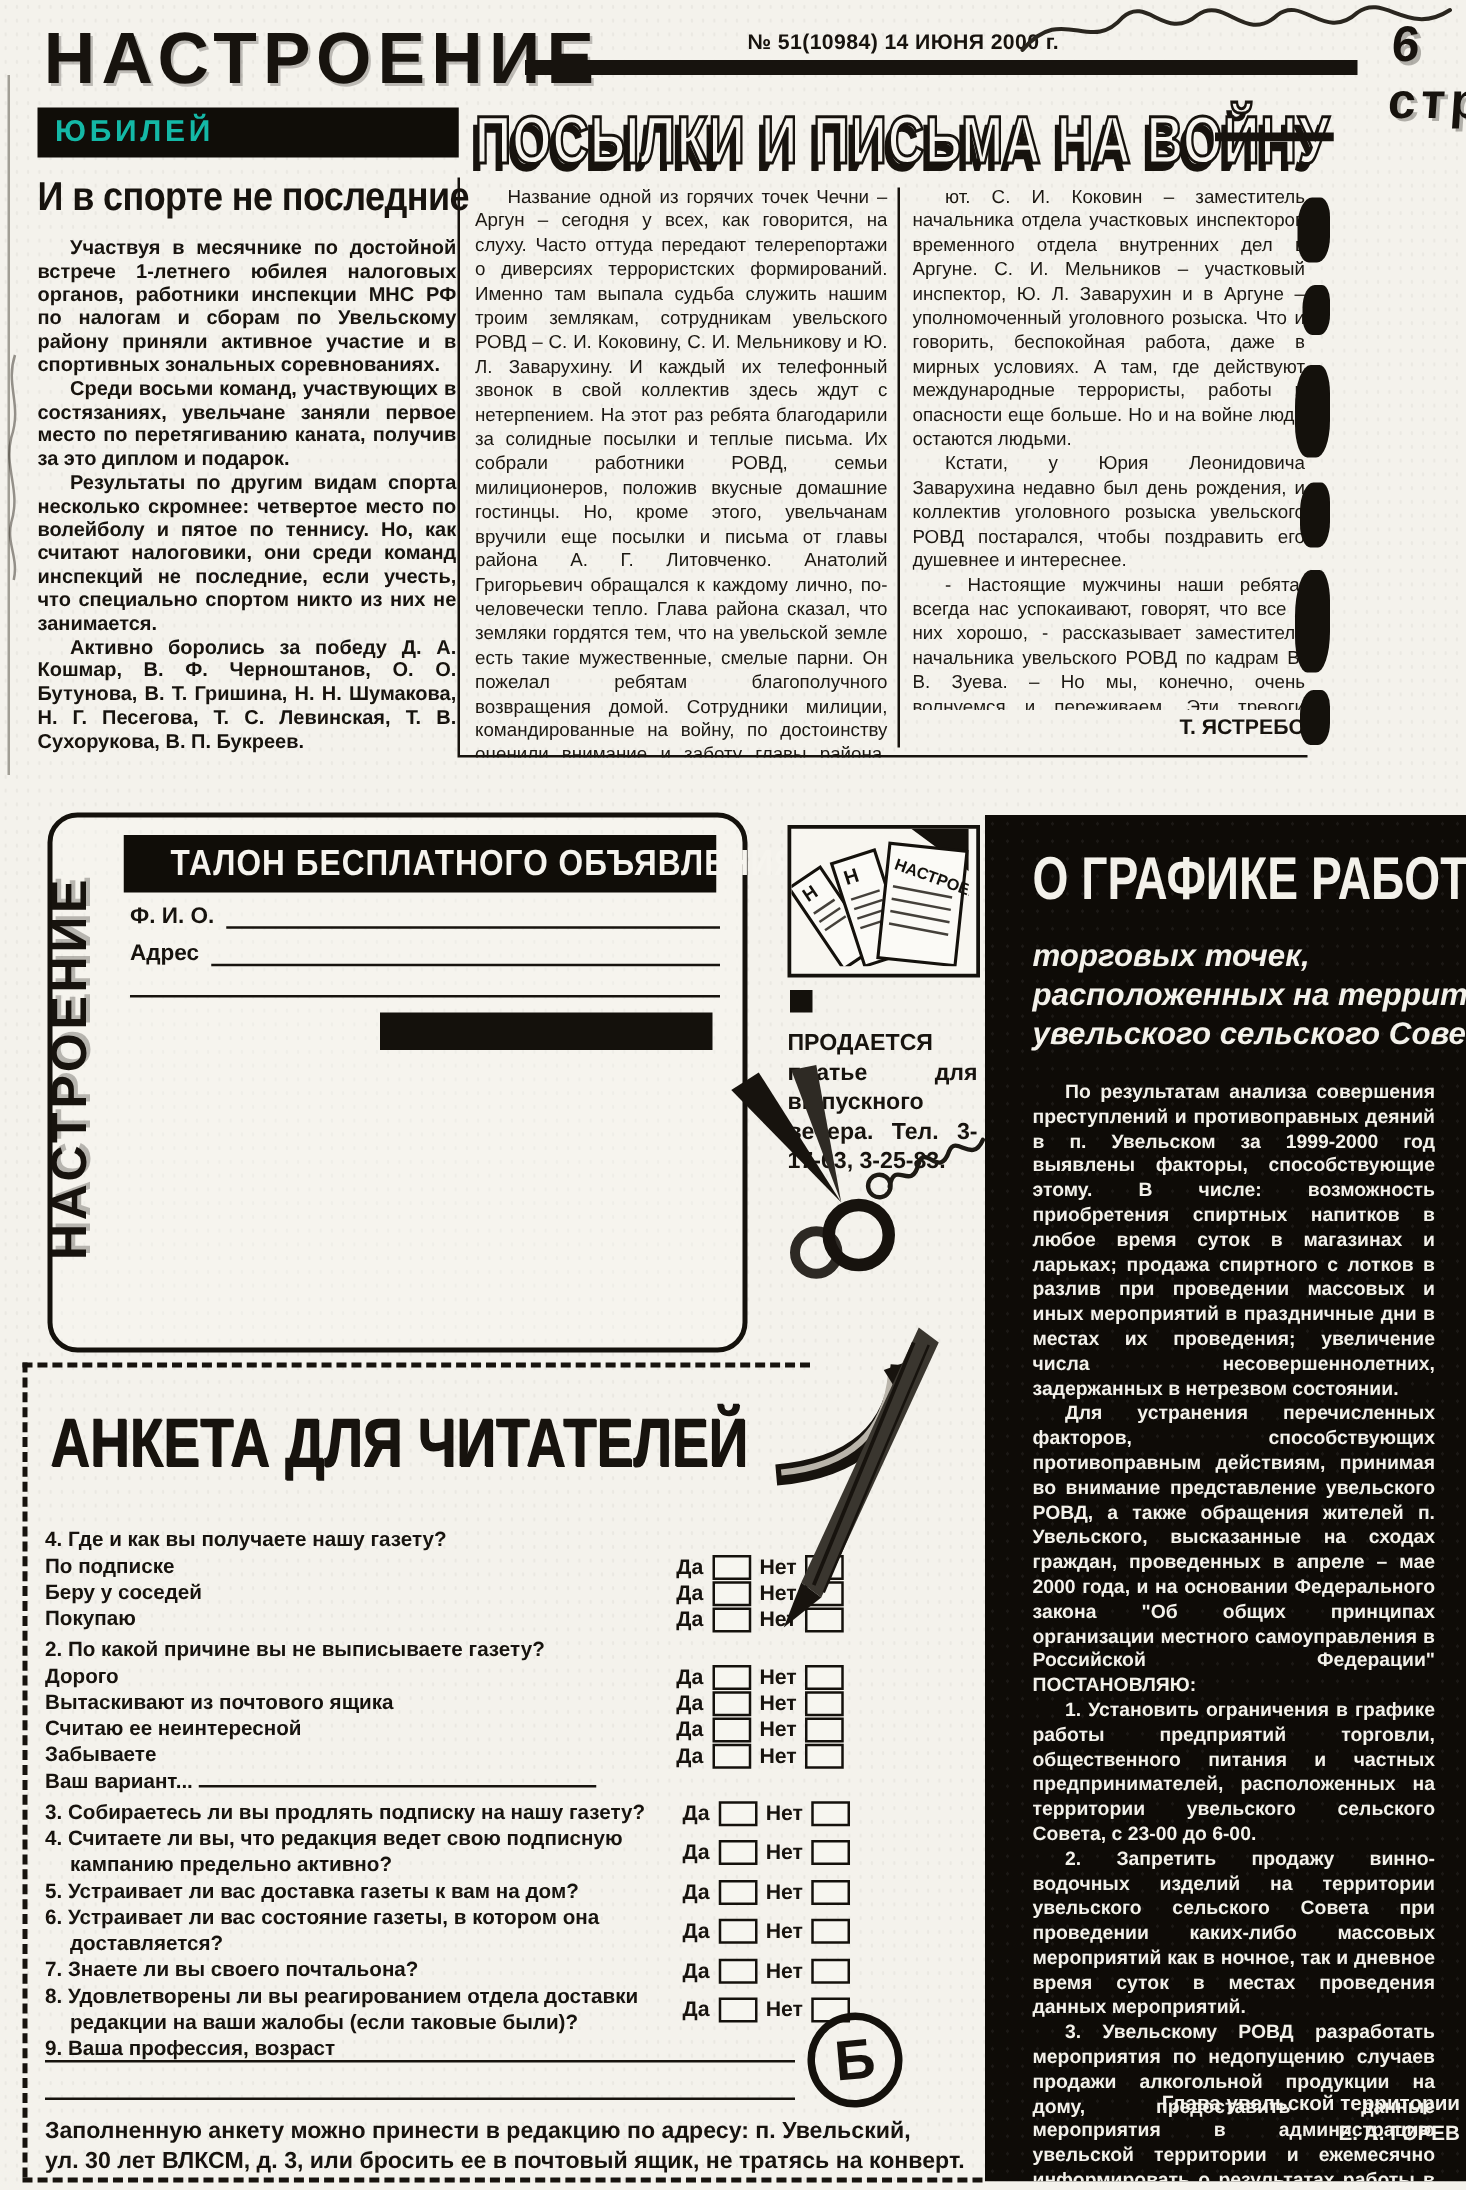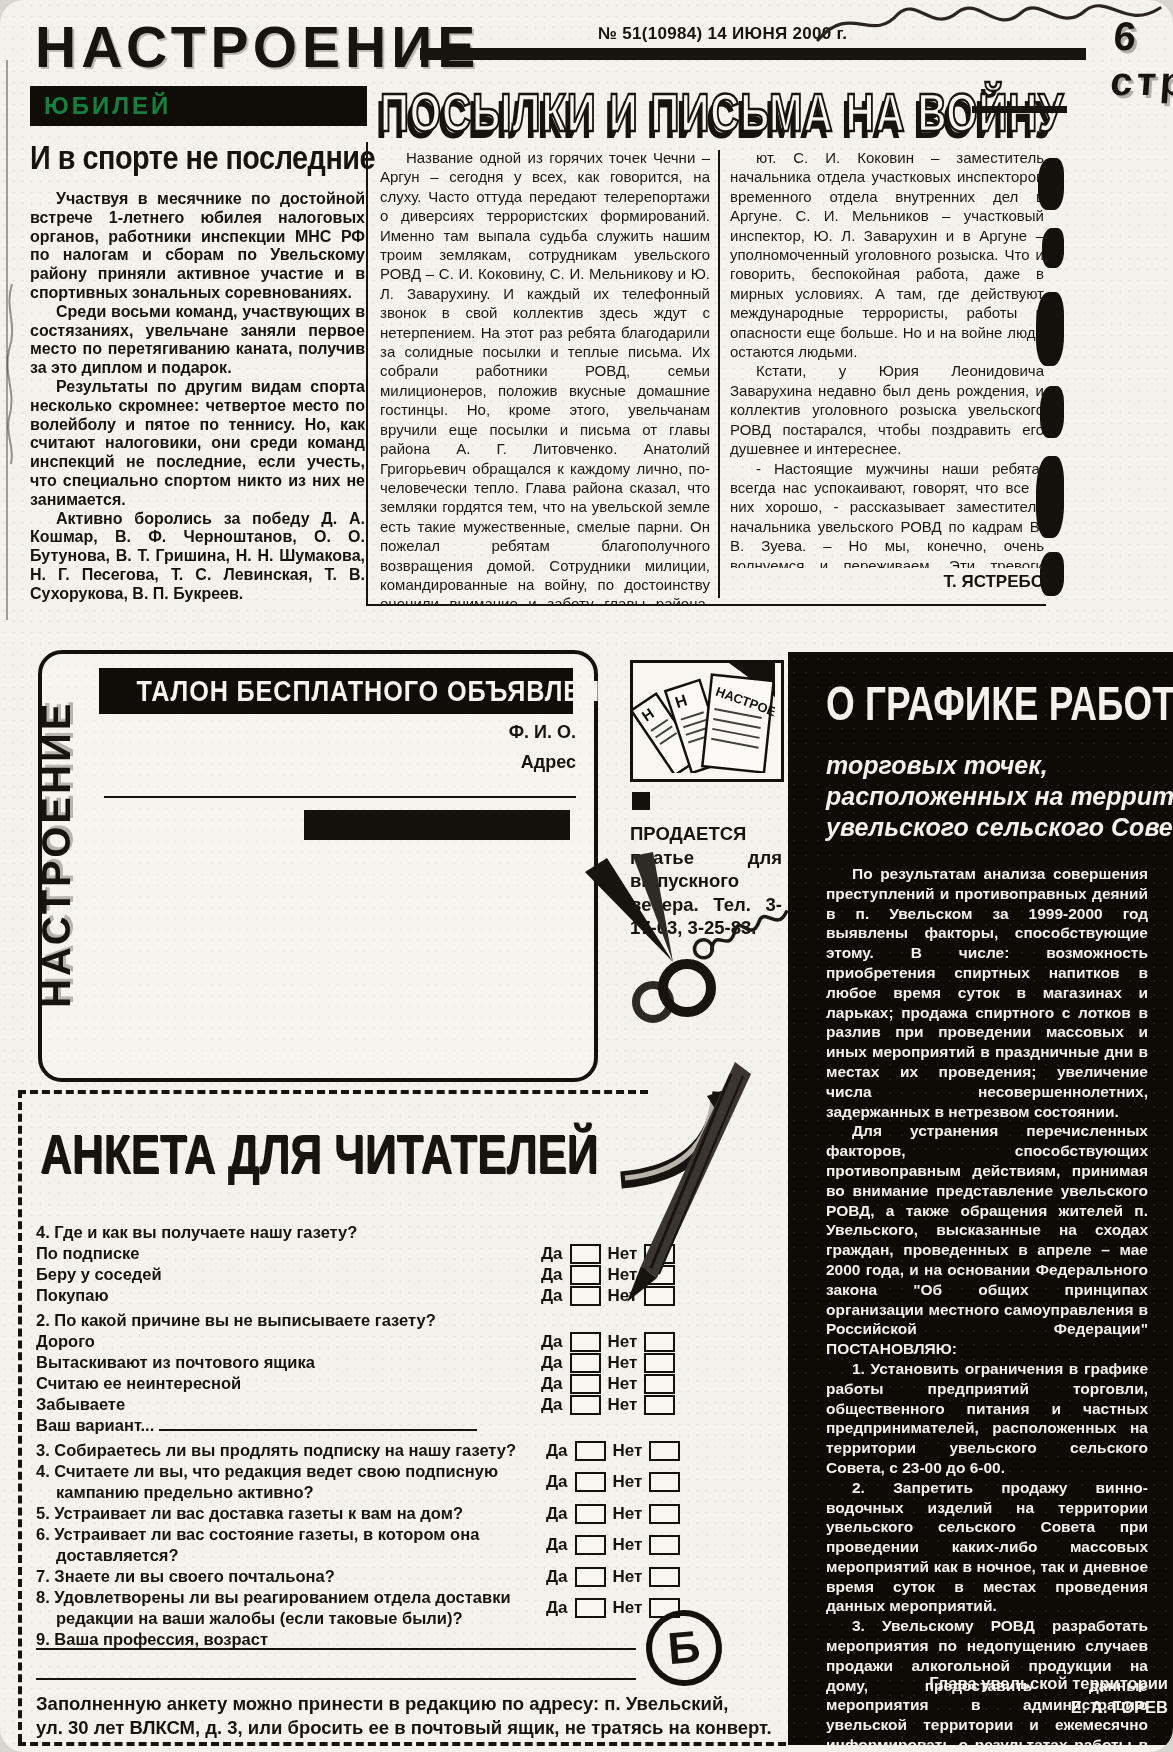--- a/index.html
+++ b/index.html
@@ -1,49 +1,49 @@
 <!DOCTYPE html>
 <html><head>
 <meta charset="utf-8">
 <style>
   html,body{margin:0;padding:0;}
   body{font-family:"Liberation Sans", sans-serif; background:#d8d5cf;}
   #page{position:relative; width:1173px; height:1752px; margin:0 auto; overflow:hidden;
         background:#f4f2ec;
         background-image:radial-gradient(rgba(40,35,25,0.05) 1px, transparent 1.2px);
-        background-size:9px 11px; color:#17130e;border-radius:24px;}
+        background-size:9px 11px; color:#17130e;}
   .abs{position:absolute;}
   
   .masthead{font-size:57px; font-weight:900; letter-spacing:5px; transform:scaleY(1.02);
             text-shadow:2px 2px 0 rgba(23,19,14,.25);}
   .issue{font-size:17px; font-weight:bold; letter-spacing:.3px;}
   .hbar{background:#17130e;}
   .pagelabel{font-size:40px; font-weight:900; letter-spacing:4px;
              text-shadow:3px 3px 0 rgba(23,19,14,.3); transform:skewX(-4deg);}
   
-  .blackbar{background:#100d08; color:#15803d;}
+  .blackbar{background:#100d08; color:#14b8a6;}
   .jub-label{font-size:24px; font-weight:900; letter-spacing:3px; line-height:40px; padding-left:14px;}
   .jub-title{font-size:30px; font-weight:900; letter-spacing:-0.5px; transform:scale(.96,1.08); transform-origin:left top;}
   .jub-body{font-size:16px; line-height:18.8px; font-weight:bold; text-align:justify;}
   .para{margin:0; text-indent:26px;}
   
   .war-head{font-size:48px; font-weight:900; letter-spacing:1px; white-space:nowrap;
             color:#f7f5ef; -webkit-text-stroke:2.2px #17130e;
             text-shadow:-5px 6px 0 #17130e; transform:scale(.84,1.12); transform-origin:left top;}
   .war-col{font-size:15px; line-height:19.4px; text-align:justify; color:#1b1711;}
   .rule-v{width:2px; background:#17130e;}
   .rule-h{height:2px; background:#17130e;}
   .byline{font-size:17px; font-weight:900; text-align:right;}
   .blob{background:#14110c; border-radius:45% 30% 40% 35%;}
   
   .coupon{border:4px solid #14110c; border-radius:24px; background:rgba(250,249,244,.35);}
   .coupon-titlebar{background:#100d08; color:#f6f4ee; text-align:left;}
   .coupon-title{display:inline-block; font-size:29px; font-weight:900; letter-spacing:1px;
                 line-height:46px; transform:scaleX(.87); transform-origin:center; white-space:nowrap;}
-  .fieldrow{display:flex; align-items:flex-end; font-size:18px; font-weight:bold;flex-direction:column;}
+  .fieldrow{display:flex; align-items:flex-end; font-size:18px; font-weight:bold;}
   .fline{flex:1; border-bottom:2.5px solid #17130e; height:16px; margin-left:10px;}
   .vertlogo{font-size:40px; font-weight:900; letter-spacing:3px; white-space:nowrap;
             transform:rotate(-90deg); transform-origin:0 0;
             text-shadow:3px 3px 0 rgba(23,19,14,.28);}
   
   .ad-text{font-size:18.5px; line-height:23.5px; font-weight:bold; text-align:justify;}
   
   .schedule{background:#0e0b07; color:#f3f1ea; overflow:hidden;
             background-image:radial-gradient(rgba(255,255,255,.06) 1px, transparent 1.2px);
             background-size:12px 14px;}

